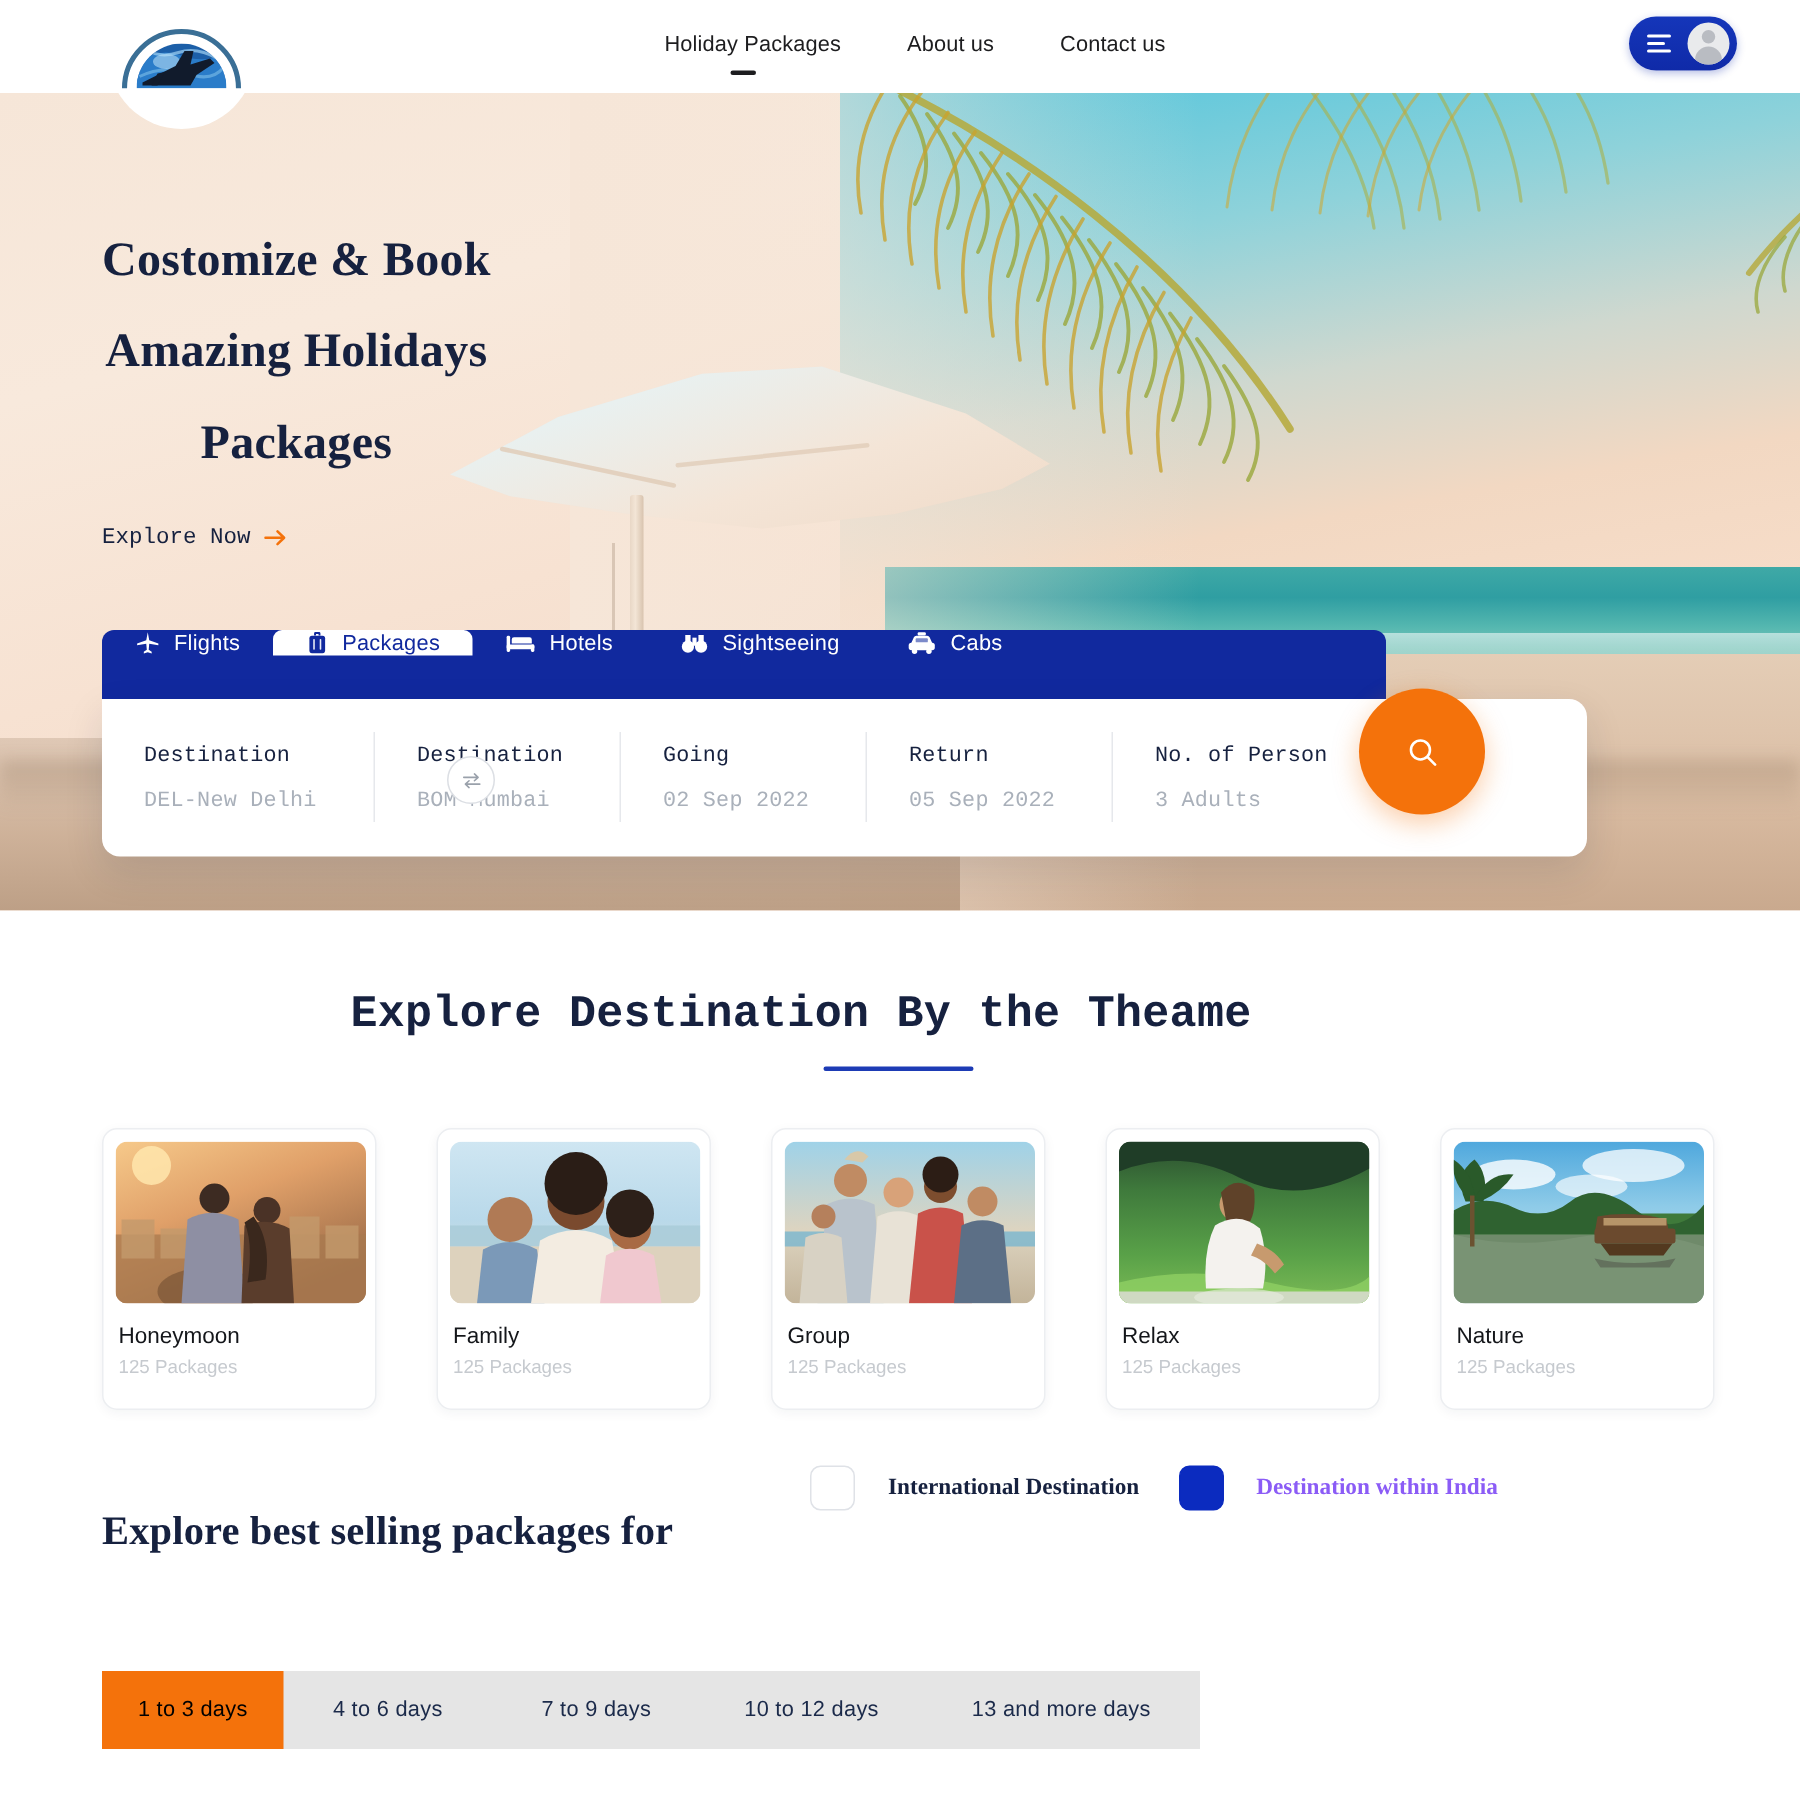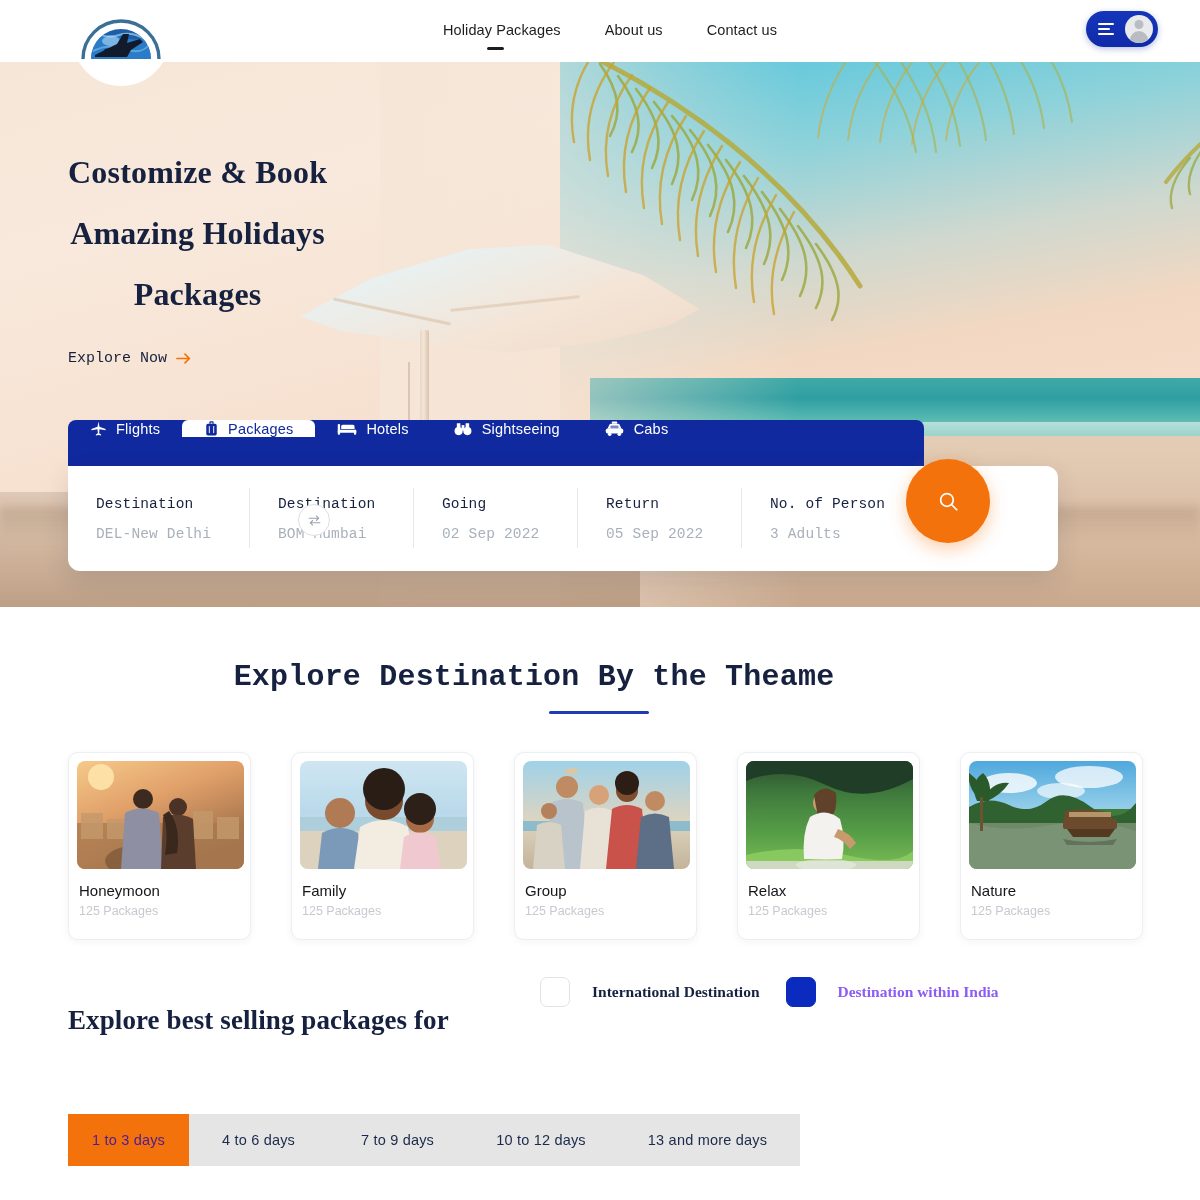--- a/index.html
+++ b/index.html
@@ -262,21 +262,21 @@
   .dur-tabs {
     position: absolute; left: 68px; top: 1114px;
     width: 732px; height: 52px; background: #e5e5e5;
     display: flex; align-items: stretch; overflow: hidden;
   }
   .dur-tab {
     display: flex; align-items: center; justify-content: center;
     font-size: 14.5px; color: #1b2a4a; cursor: pointer;
     letter-spacing: .2px; white-space: nowrap;
   }
-  .dur-tab.active { background: #f4720b; color: #4c1d95; }
+  .dur-tab.active { background: #f4720b; color: #000000; }
   .d0 { width: 121px; }
   .d1 { width: 139px; }
   .d2 { width: 139px; }
   .d3 { width: 148px; }
   .d4 { width: 185px; }
 </style>
 </head>
 <body>
 
 <div class="page">

